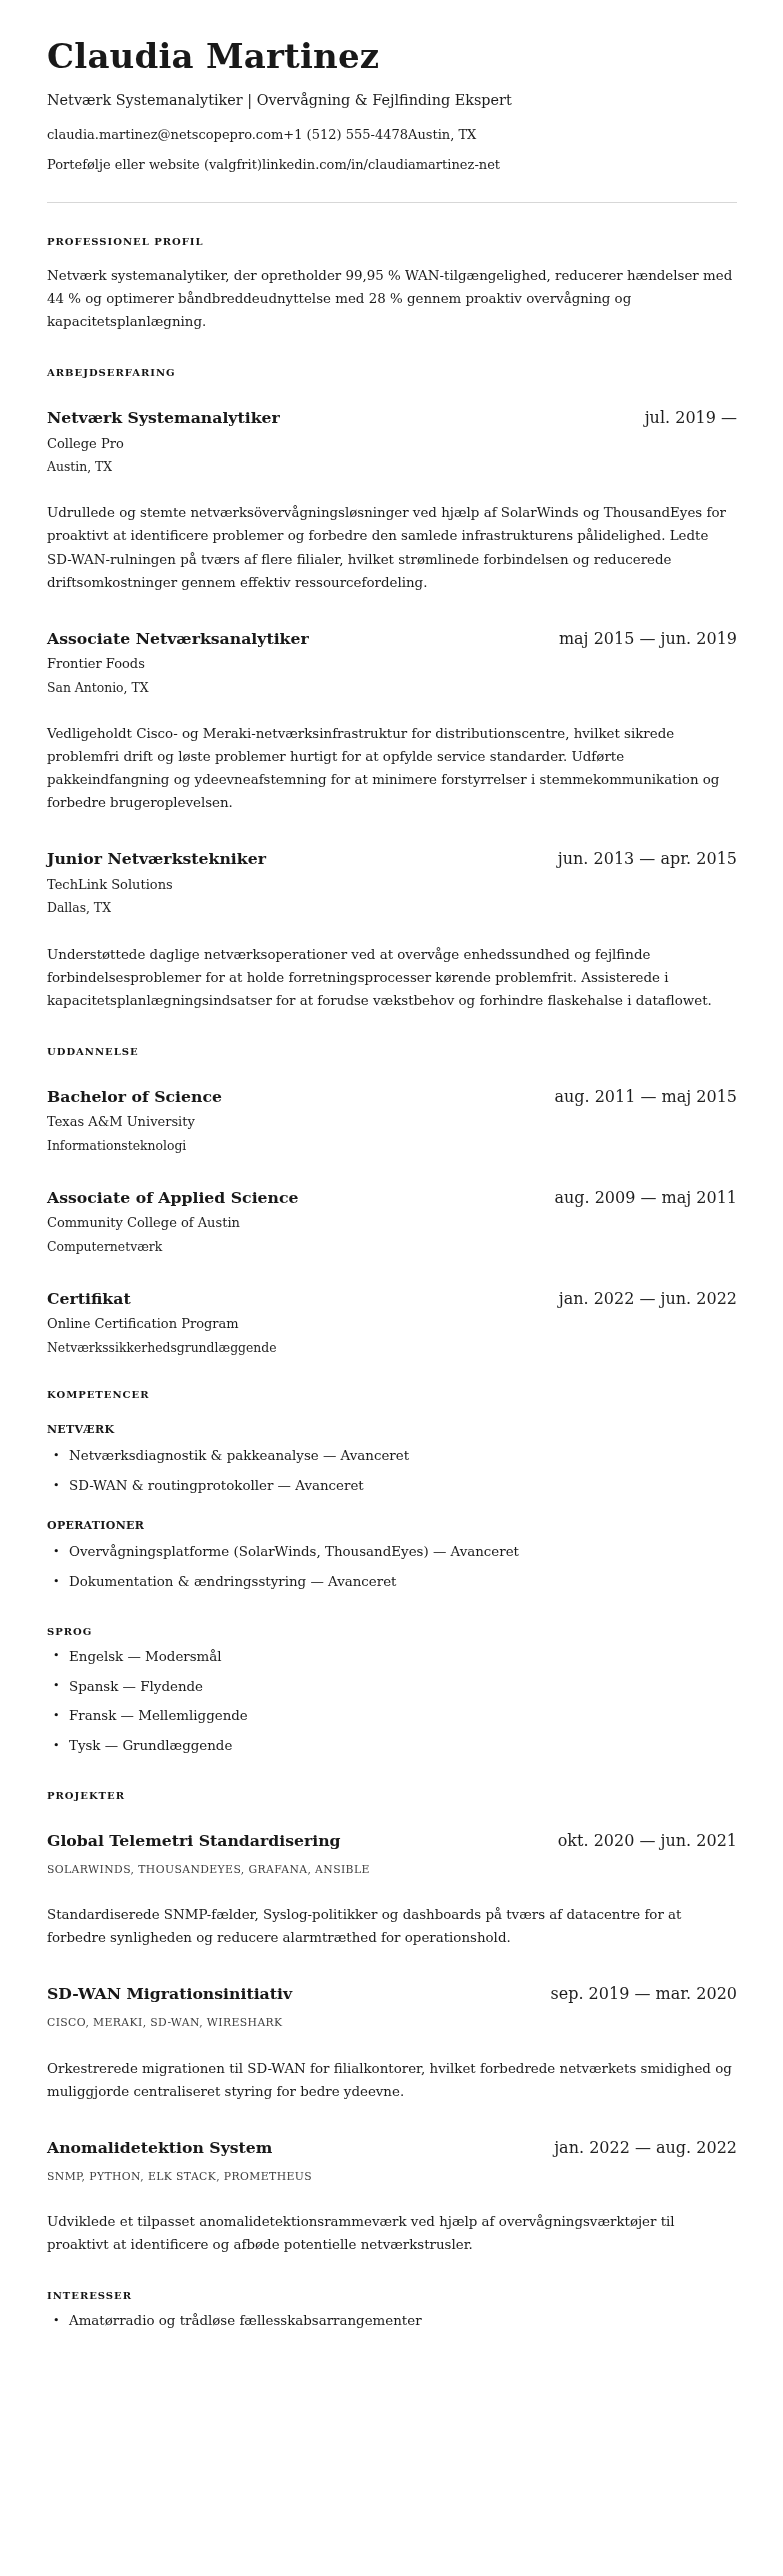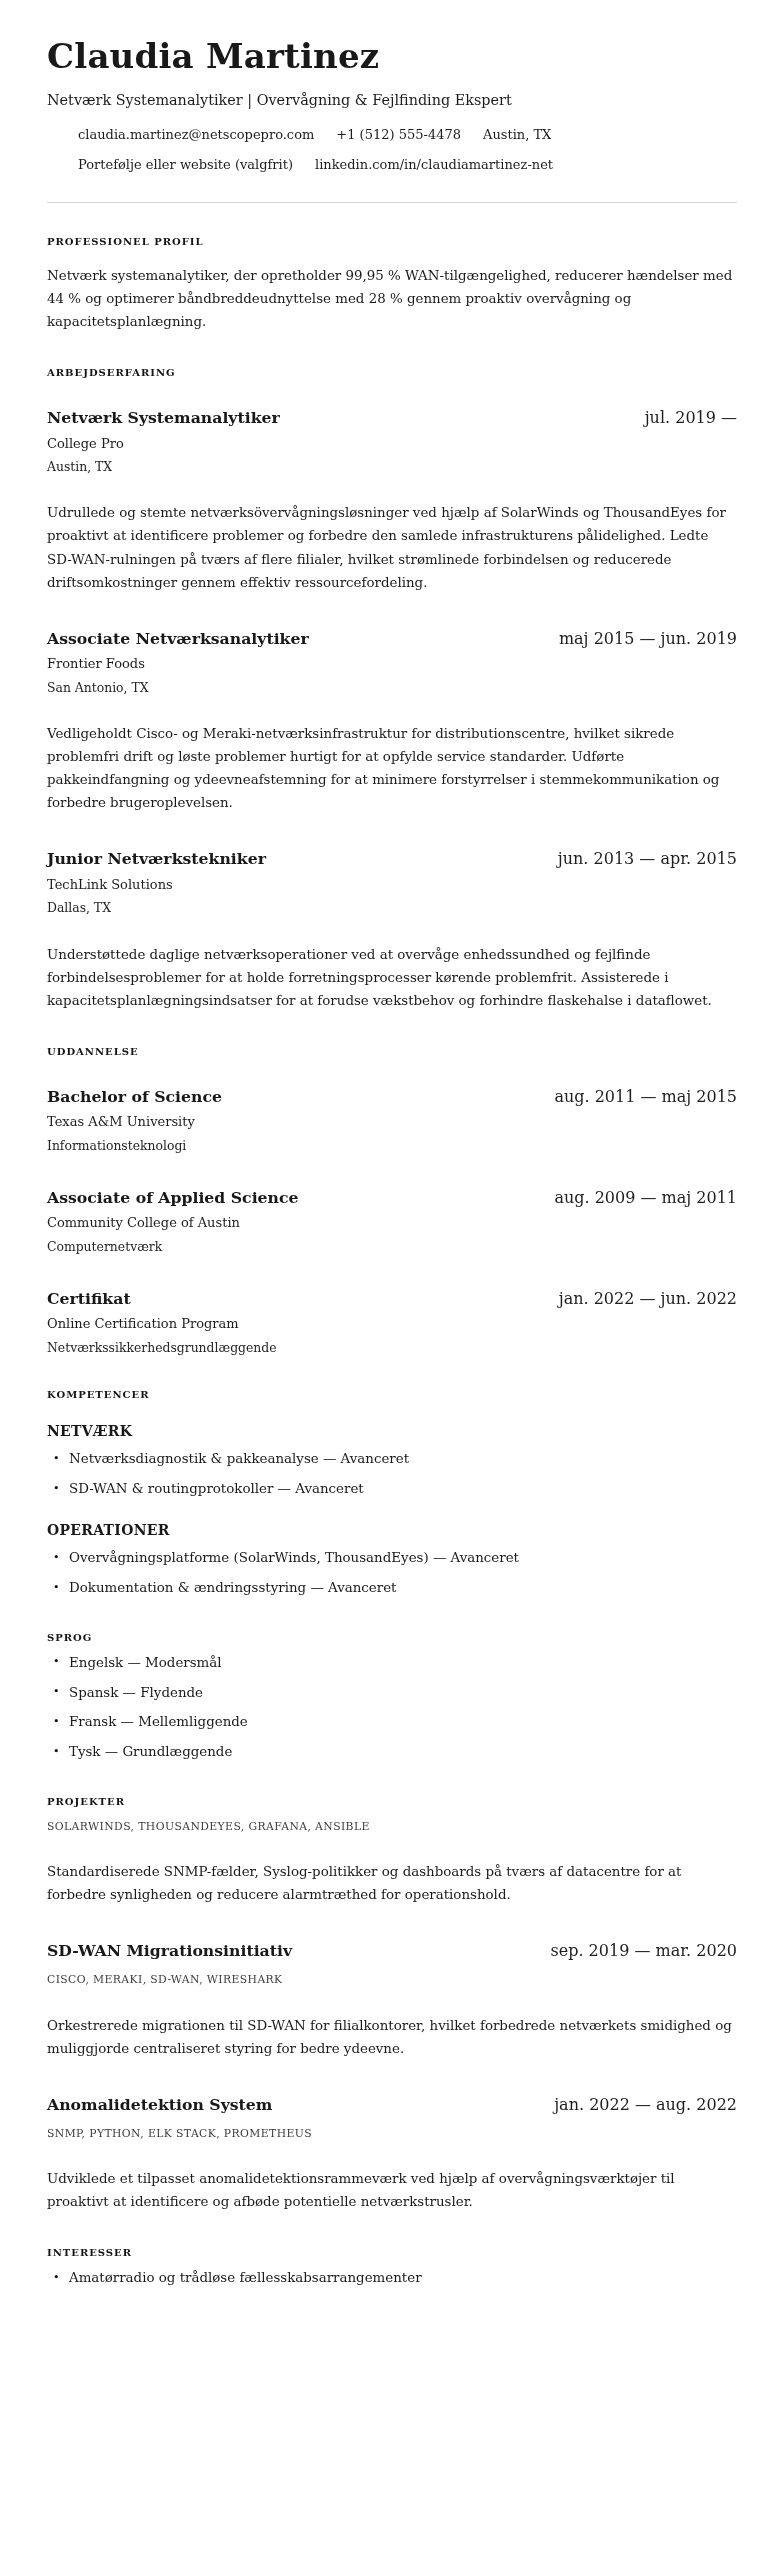--- a/index.html
+++ b/index.html
@@ -26,25 +26,23 @@
     margin: 13px 0 0 0;
     letter-spacing: 0.2px;
   }
   .tagline {
     font-size: 14.4px;
     margin-top: 14.4px;
     color: #1c1c1c;
   }
   .contact-row {
     display: flex;
-    gap: 22px;
     font-size: 13px;
     color: #1c1c1c;
     flex-wrap: wrap;
-    margin-left: 31px;
   }
   .contact-row.first { margin-top: 19.6px; }
   .contact-row + .contact-row { margin-top: 14.4px; }
 
   .divider {
     border: none;
     border-top: 1.3px solid #d7d7d7;
     margin: 30px 0 0 0;
   }
 
@@ -98,21 +96,21 @@
   }
   .entry-tags {
     font-size: 10.8px;
     letter-spacing: 0.4px;
     margin-top: 13px;
     color: #3d3d3d;
   }
 
   
   .group-title {
-    font-size: 14px;
+    font-size: 11px;
     font-weight: 700;
     margin: 23.5px 0 0 0;
     letter-spacing: 0.3px;
   }
   ul.bullets {
     list-style: none;
     margin: 7.8px 0 0 0;
     padding: 0;
   }
   ul.bullets li {
@@ -264,20 +262,24 @@
       <li>Spansk — Flydende</li>
       <li>Fransk — Mellemliggende</li>
       <li>Tysk — Grundlæggende</li>
     </ul>
   </section>
 
   <section>
     <h2 class="section-heading">PROJEKTER</h2>
 
     <article class="entry">
+      <div class="entry-head">
+        <h3 class="entry-title">Global Telemetri Standardisering</h3>
+        <span class="entry-dates">okt. 2020 — jun. 2021</span>
+      </div>
       <div class="entry-tags">SOLARWINDS, THOUSANDEYES, GRAFANA, ANSIBLE</div>
       <p class="desc">Standardiserede SNMP-fælder, Syslog-politikker og dashboards på tværs af datacentre for at forbedre synligheden og reducere alarmtræthed for operationshold.</p>
     </article>
 
     <article class="entry">
       <div class="entry-head">
         <h3 class="entry-title">SD-WAN Migrationsinitiativ</h3>
         <span class="entry-dates">sep. 2019 — mar. 2020</span>
       </div>
       <div class="entry-tags">CISCO, MERAKI, SD-WAN, WIRESHARK</div>

